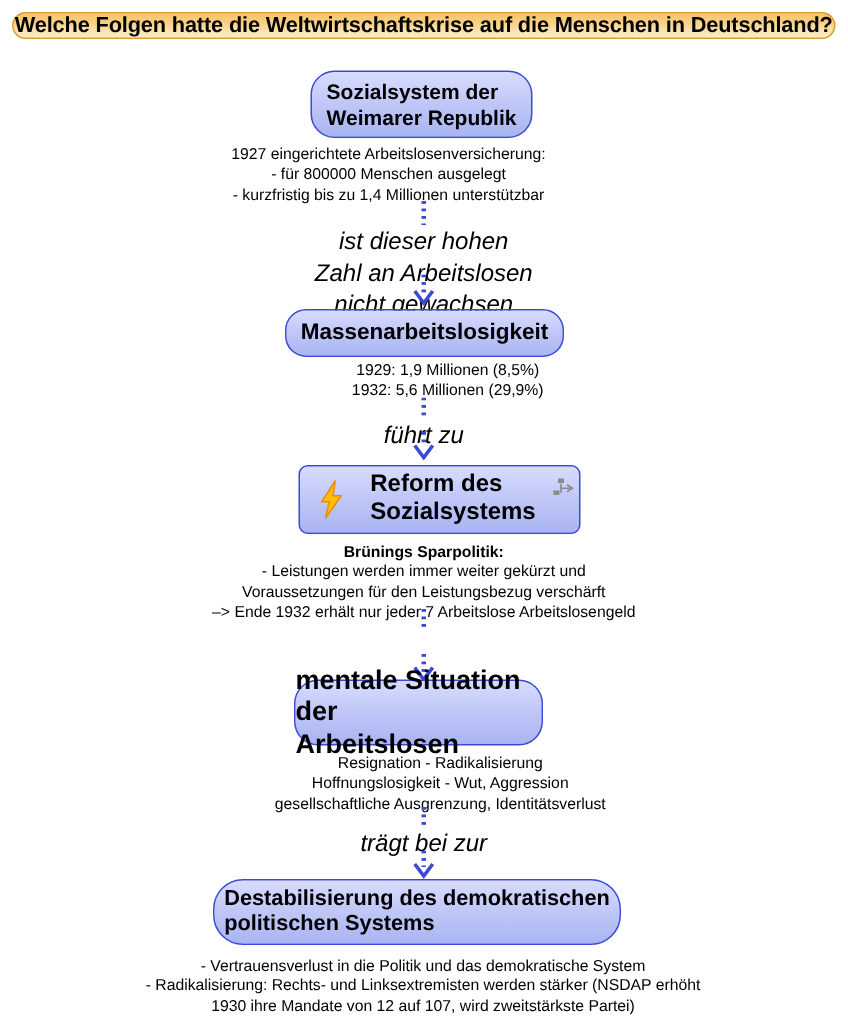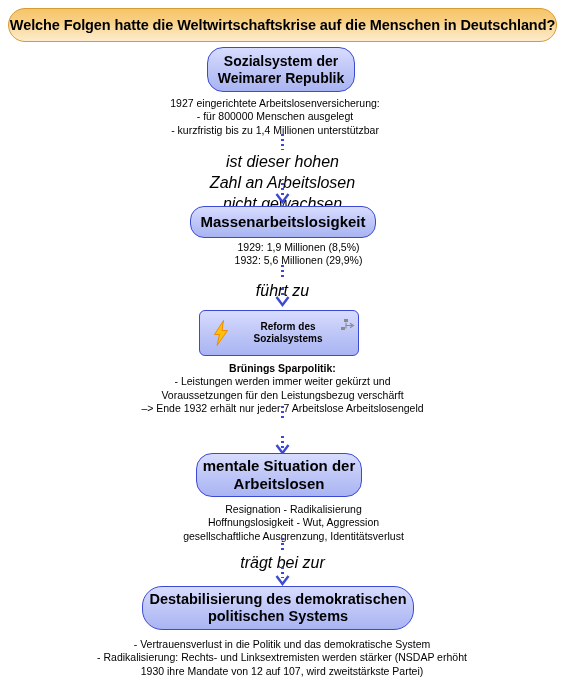--- a/index.html
+++ b/index.html
@@ -20,21 +20,21 @@
     width: 565px;
     height: 677px;
   }
 
   
   .title-banner {
     position: absolute;
     left: 8px;
     top: 8px;
     width: 549px;
-    height: 34px;
+    height: 18px;
     box-sizing: border-box;
     border: 1.6px solid #d79b30;
     border-radius: 17px;
     background: linear-gradient(to bottom, #f6c56a 0%, #f8cf82 38%, #fbe0ad 70%, #fdeccd 100%);
     display: flex;
     align-items: center;
     justify-content: center;
     font-size: 14.5px;
     font-weight: bold;
     letter-spacing: -0.1px;
@@ -45,31 +45,30 @@
   
   .node {
     position: absolute;
     box-sizing: border-box;
     border: 1.6px solid #3b49d6;
     border-radius: 14px;
     background: linear-gradient(to bottom, #d7dcff 0%, #c3caf8 42%, #a9b4f2 100%);
     display: flex;
     align-items: center;
     justify-content: center;
-    text-align: center;
     font-weight: bold;
     color: #000;
     line-height: 1.18;
   }
   .node .node-label { display: block; white-space: pre-line; }
 
   .node-1 { left: 207px; top: 47px;  width: 148px; height: 45px; font-size: 14px; border-radius: 16px; }
   .node-2 { left: 190px; top: 206px; width: 186px; height: 32px; font-size: 15px; border-radius: 14px; }
-  .node-3 { left: 199px; top: 310px; width: 160px; height: 46px; font-size: 10px; border-radius: 6px; }
-  .node-4 { left: 196px; top: 453px; width: 166px; height: 44px; font-size: 15px; border-radius: 16px; }
+  .node-3 { left: 199px; top: 310px; width: 188px; height: 46px; font-size: 16px; border-radius: 6px; }
+  .node-4 { left: 196px; top: 453px; width: 166px; height: 44px; font-size: 18px; border-radius: 16px; }
   .node-5 { left: 142px; top: 586px; width: 272px; height: 44px; font-size: 14.5px; border-radius: 20px; }
 
   .node-3 .node-label { padding-left: 18px; }
 
   
   .bolt-icon {
     position: absolute;
     left: 12px;
     top: 50%;
     transform: translateY(-50%);
@@ -89,21 +88,21 @@
   .detail {
     position: absolute;
     text-align: center;
     font-size: 10.5px;
     line-height: 1.28;
     color: #000;
     white-space: pre-line;
   }
   .detail.bold-first::first-line { font-weight: bold; }
 
-  .detail-1 { left: 0;   top: 97px;  width: 518px; padding-left: 16px; }
+  .detail-1 { left: 0;   top: 97px;  width: 518px; }
   .detail-2 { left: 16px;   top: 241px; width: 565px; }
   .detail-3 { left: 0;   top: 362px; width: 565px; }
   .detail-4 { left: 0;   top: 503px; width: 565px; margin-left: 11px; }
   .detail-5 { left: 0;   top: 638px; width: 564px; }
 
   
   .conn-label {
     position: absolute;
     width: 565px;
     left: 0;

